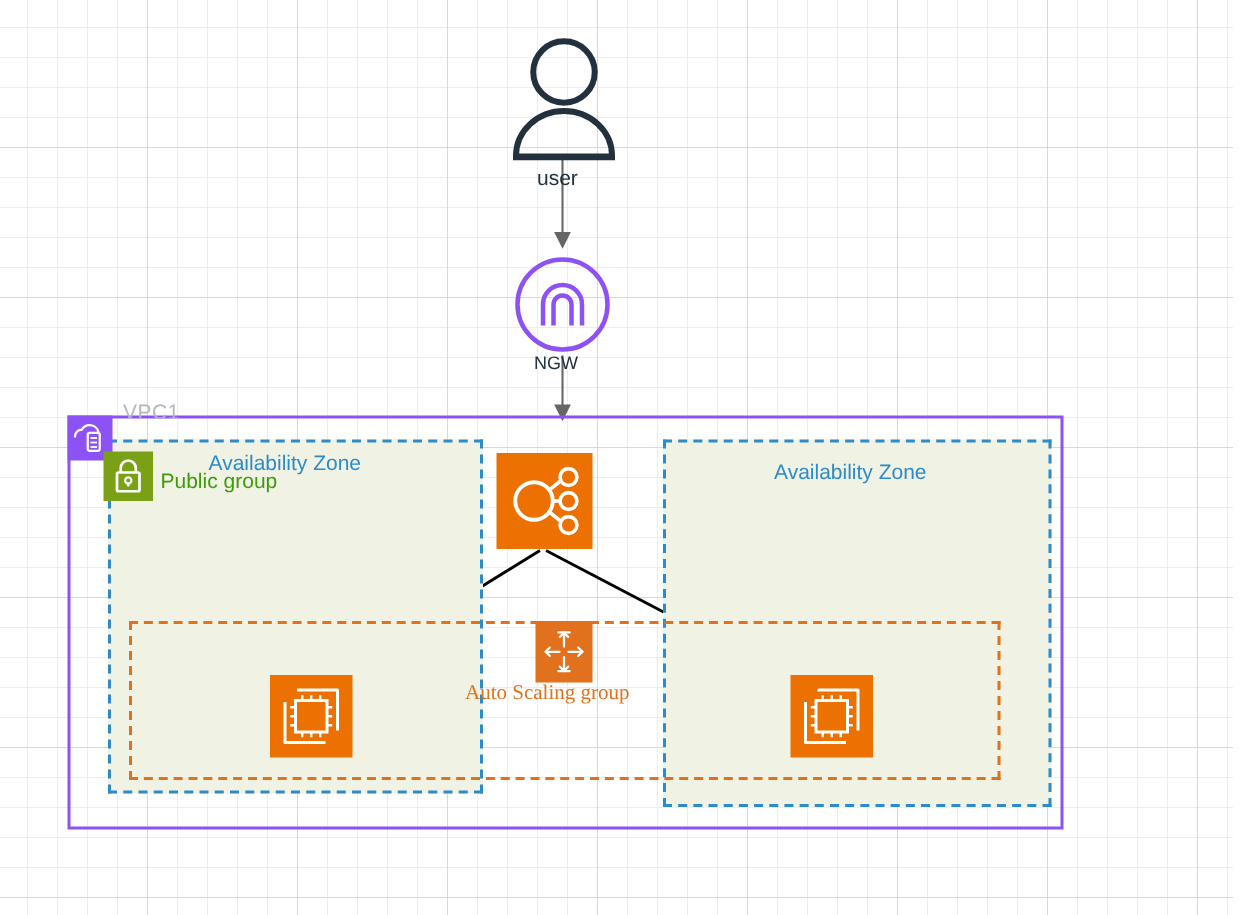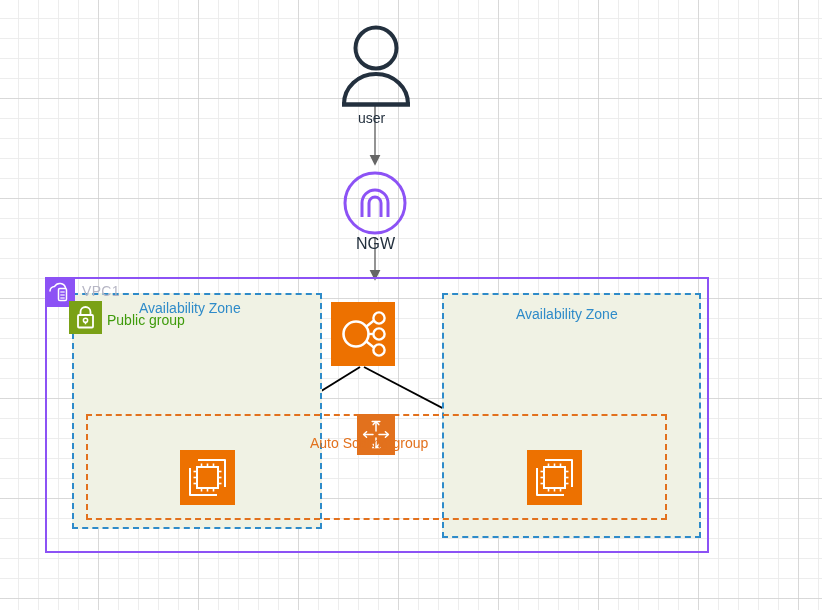--- a/index.html
+++ b/index.html
@@ -33,21 +33,21 @@
     background: transparent;
     box-sizing: border-box;
   }
   #vpc-icon {
     left: 45px; top: 277px;
     width: 30px; height: 30px;
     background: #8C52F5;
     box-sizing: border-box;
   }
   #vpc-label {
-    left: 82px; top: 283px;
+    left: 82px; top: 266px;
     color: #b6b6c4;
     font-size: 14px;
     letter-spacing: .3px;
     white-space: nowrap;
   }
 
   
   .az-box {
     border: 2px dashed #2e8bc9;
     background: #F0F2E4;
@@ -86,24 +86,25 @@
     box-sizing: border-box;
     background: transparent;
   }
   #asg-icon {
     left: 357px; top: 414px;
     width: 38px; height: 41px;
     background: #E2711D;
     box-sizing: border-box;
   }
   #asg-label {
-    left: 310px; top: 435px;
+    left: 310px; top: 455px;
     color: #E2711D;
     font-size: 14px;
     white-space: nowrap;
+    font-family: Liberation Serif, serif;
   }
 
   
   .tile {
     background: #ED7100;
     box-sizing: border-box;
   }
   #elb-tile { left: 331px; top: 302px; width: 64px; height: 64px; }
   #ec2-left-tile  { left: 180px; top: 450px; width: 55px; height: 55px; }
   #ec2-right-tile { left: 527px; top: 450px; width: 55px; height: 55px; }
@@ -115,21 +116,21 @@
     color: #23303E;
     font-size: 14px;
     white-space: nowrap;
   }
 
   
   #ngw-icon { left: 342px; top: 170px; width: 66px; height: 66px; }
   #ngw-label {
     left: 356px; top: 235px;
     color: #23303E;
-    font-size: 16px;
+    font-size: 12px;
     white-space: nowrap;
   }
 
   
   #connectors {
     left: 0; top: 0; width: 826px; height: 610px;
     pointer-events: none;
   }
 
   svg { display: block; overflow: visible; }

